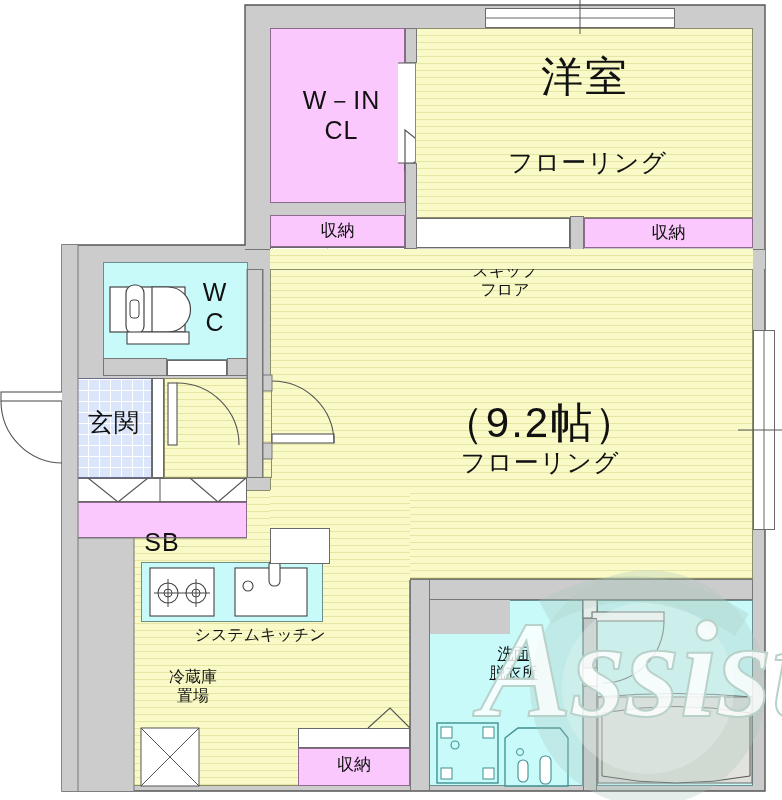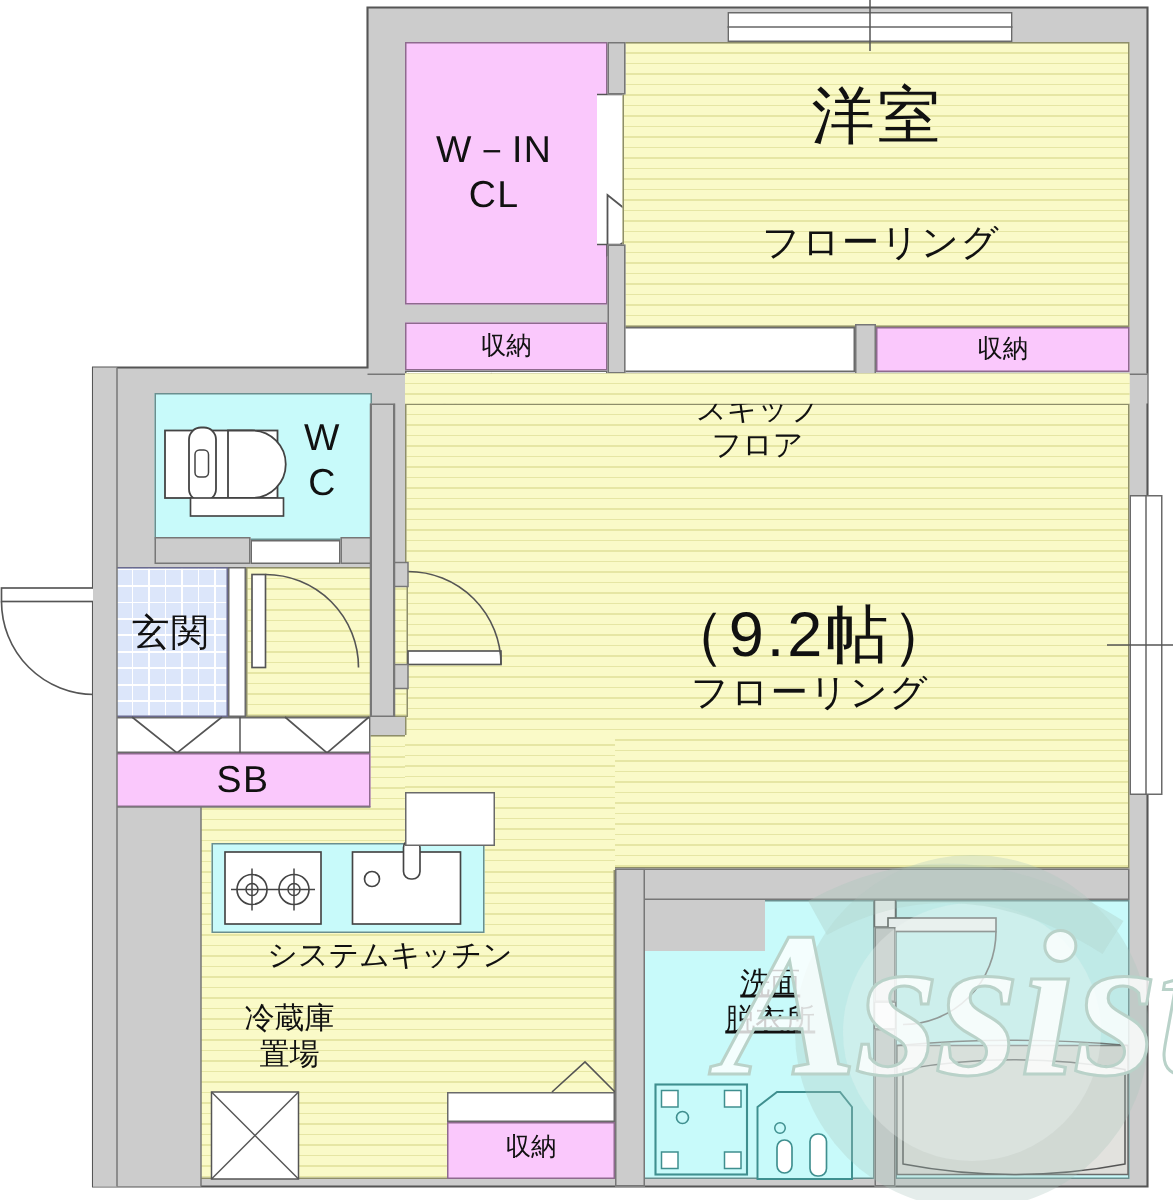--- a/index.html
+++ b/index.html
@@ -44,21 +44,21 @@
   
   .lbl{
     position:absolute;color:#111111;
     text-align:center;white-space:pre;
     font-family:"Liberation Sans","DejaVu Sans",sans-serif;
     line-height:1.18;
     pointer-events:none;
   }
   .t-lg{font-size:42px;letter-spacing:2px;}
   .t-md{font-size:25px;letter-spacing:1px;}
-  .t-sm{font-size:20px;}
+  .t-sm{font-size:16px;}
   .t-xs{font-size:17px;}
 
   svg{position:absolute;left:0;top:0;overflow:visible;}
 
   
   #watermark{
     position:absolute;left:0;top:0;width:782px;height:800px;
     pointer-events:none;
   }
 </style>
@@ -69,21 +69,21 @@
 
   <div class="ab wall-plain" style="left:245px;top:5px;width:520px;height:245px;"></div>
 
   <div class="ab wall-plain" style="left:62px;top:245px;width:703px;height:546px;"></div>
 
   <svg width="782" height="800">
     <path d="M245,5 L765,5 L765,791 L62,791 L62,245 L245,245 Z" fill="none" stroke="#555555" stroke-width="1.4"></path>
   </svg>
 
   <div class="ab pink" style="left:270px;top:28px;width:135px;height:175px;"></div>
-  <div class="lbl t-md" style="left:262px;top:86px;width:135px;">W－IN
+  <div class="lbl t-md" style="left:274px;top:86px;width:135px;">W－IN
 CL</div>
 
   <div class="ab white-nb" style="left:398px;top:63px;width:22px;height:100px;"></div>
   <svg width="782" height="800">
     <path d="M405,130 L430,150 L405,170 Z" fill="#ffffff" stroke="#555555" stroke-width="1.2"></path>
     <line x1="398" y1="63" x2="420" y2="63" stroke="#555555" stroke-width="1"></line>
     <line x1="398" y1="163" x2="420" y2="163" stroke="#555555" stroke-width="1"></line>
   </svg>
 
   <div class="ab pink" style="left:270px;top:215px;width:135px;height:32px;"></div>
@@ -174,21 +174,21 @@
     <rect x="258" y="443" width="14" height="16" fill="#cccccc" stroke="#777777" stroke-width="1"></rect>
   </svg>
 
   <div class="ab white" style="left:77px;top:478px;width:170px;height:24px;"></div>
   <svg width="782" height="800">
     <path d="M88,478 L118,502 L148,478" fill="none" stroke="#555555" stroke-width="1.1"></path>
     <path d="M190,478 L218,502 L246,478" fill="none" stroke="#555555" stroke-width="1.1"></path>
     <line x1="160" y1="478" x2="160" y2="502" stroke="#555555" stroke-width="1"></line>
   </svg>
   <div class="ab pink" style="left:77px;top:502px;width:170px;height:36px;"></div>
-  <div class="lbl t-md" style="left:77px;top:506px;width:170px;">SB</div>
+  <div class="lbl t-md" style="left:77px;top:528px;width:170px;">SB</div>
 
   <div class="ab cyan" style="left:141px;top:562px;width:182px;height:60px;"></div>
   <svg width="782" height="800">
 
     <rect x="150" y="568" width="64" height="48" fill="#ffffff" stroke="#444444" stroke-width="1.1"></rect>
     <circle cx="168" cy="593" r="10" fill="none" stroke="#444444" stroke-width="1.1"></circle>
     <circle cx="168" cy="593" r="4" fill="none" stroke="#444444" stroke-width="1"></circle>
     <line x1="168" y1="579" x2="168" y2="607" stroke="#444444" stroke-width="1"></line>
     <line x1="154" y1="593" x2="182" y2="593" stroke="#444444" stroke-width="1"></line>
     <circle cx="196" cy="593" r="10" fill="none" stroke="#444444" stroke-width="1.1"></circle>

